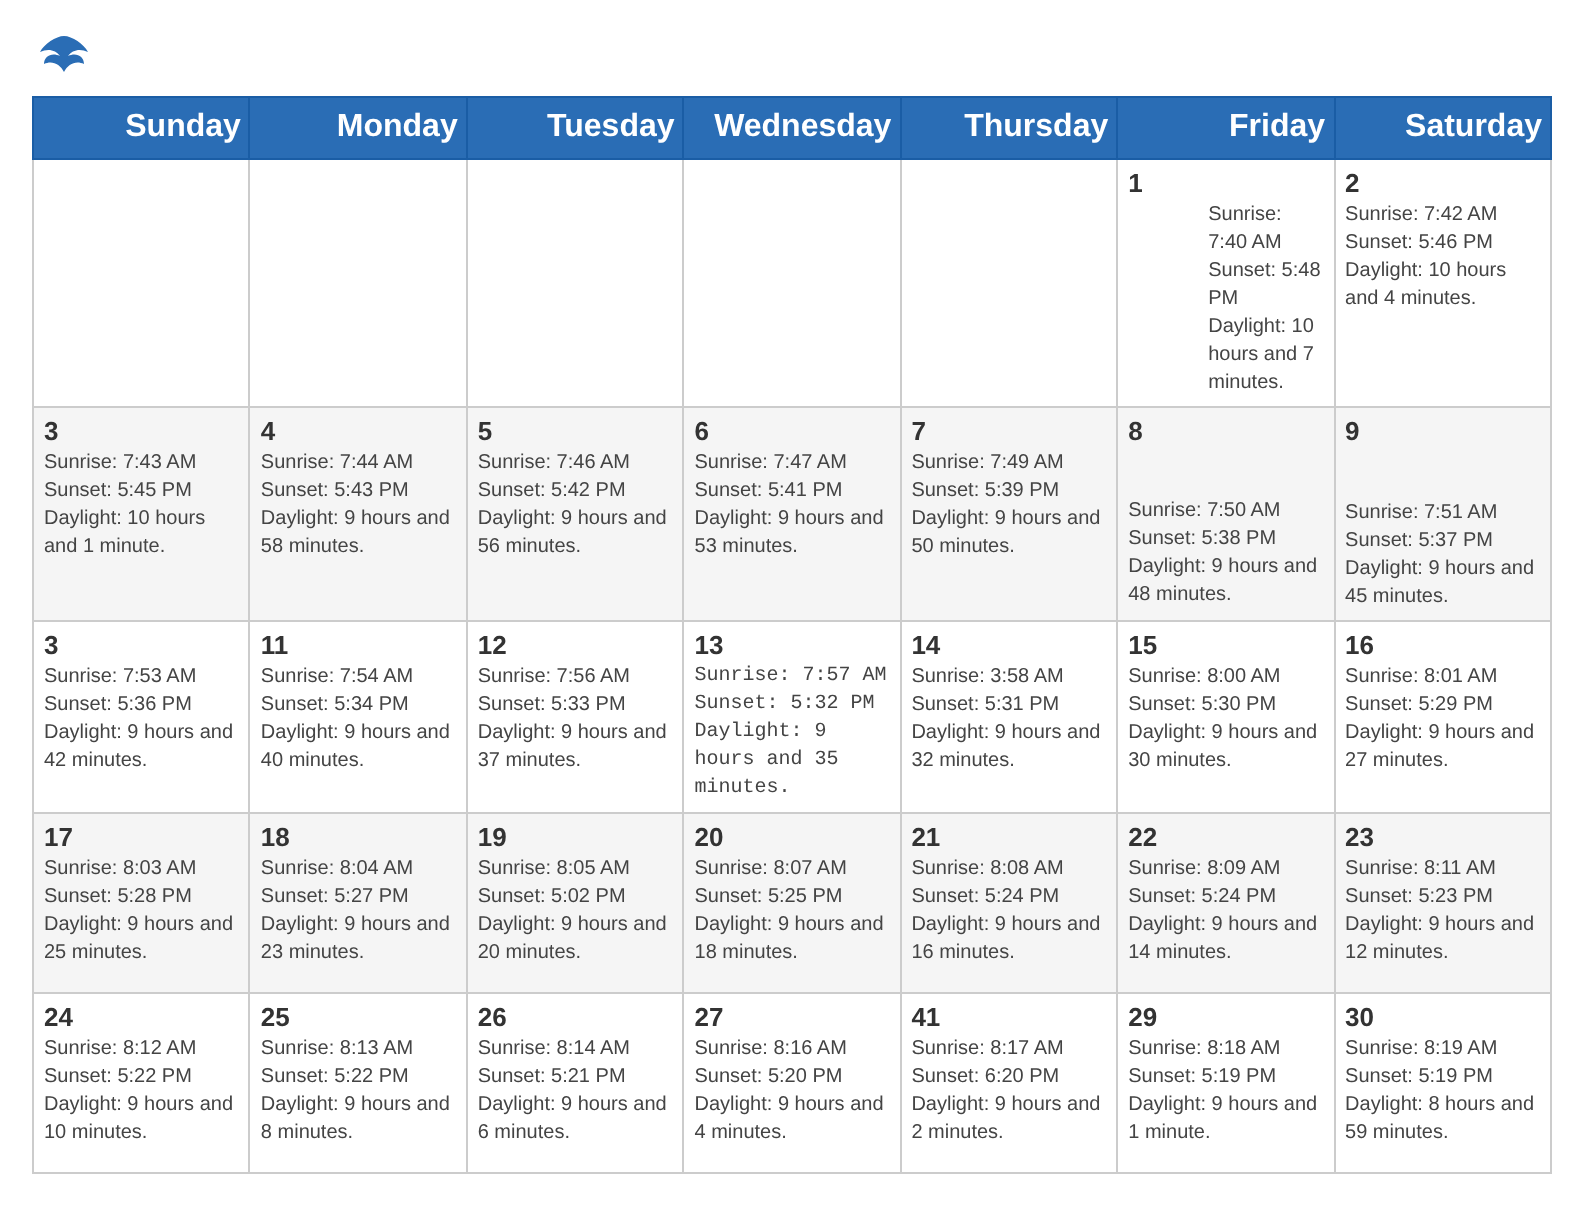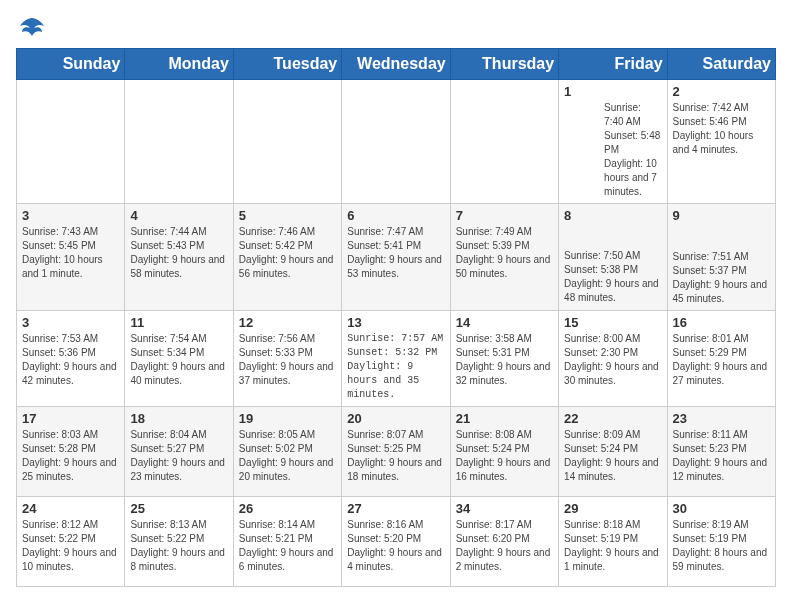--- a/index.html
+++ b/index.html
@@ -212,21 +212,21 @@
         </td>
         <td>
           <span class="day-number">14</span>
           <div class="day-info" style="white-space: pre-line;">Sunrise: 3:58 AM
 Sunset: 5:31 PM
 Daylight: 9 hours and 32 minutes.</div>
         </td>
         <td>
           <span class="day-number">15</span>
           <div class="day-info" style="white-space: pre-line;">Sunrise: 8:00 AM
-Sunset: 2:30 PM
+Sunset: 5:30 PM
 Daylight: 9 hours and 30 minutes.</div>
         </td>
         <td>
           <span class="day-number">16</span>
           <div class="day-info" style="white-space: pre-line;">Sunrise: 8:01 AM
 Sunset: 5:29 PM
 Daylight: 9 hours and 27 minutes.</div>
         </td>
       </tr>
       <tr>
@@ -292,21 +292,21 @@
 Sunset: 5:21 PM
 Daylight: 9 hours and 6 minutes.</div>
         </td>
         <td>
           <span class="day-number">27</span>
           <div class="day-info" style="white-space: pre-line;">Sunrise: 8:16 AM
 Sunset: 5:20 PM
 Daylight: 9 hours and 4 minutes.</div>
         </td>
         <td>
-          <span class="day-number">34</span>
+          <span class="day-number">41</span>
           <div class="day-info" style="white-space: pre-line;">Sunrise: 8:17 AM
 Sunset: 6:20 PM
 Daylight: 9 hours and 2 minutes.</div>
         </td>
         <td>
           <span class="day-number">29</span>
           <div class="day-info" style="white-space: pre-line;">Sunrise: 8:18 AM
 Sunset: 5:19 PM
 Daylight: 9 hours and 1 minute.</div>
         </td>

